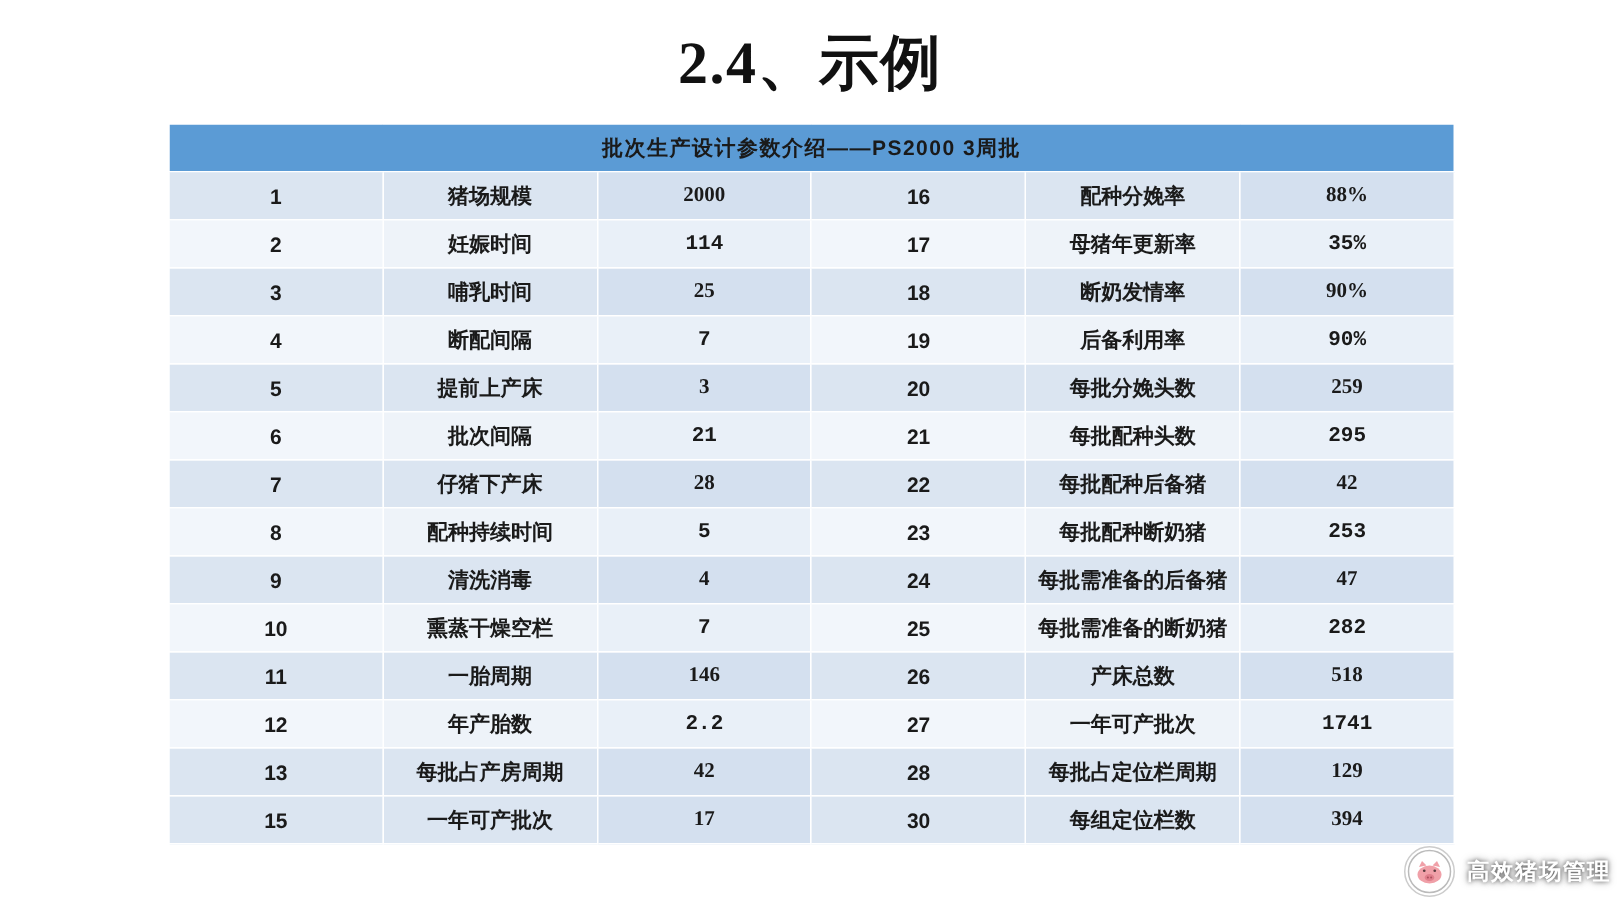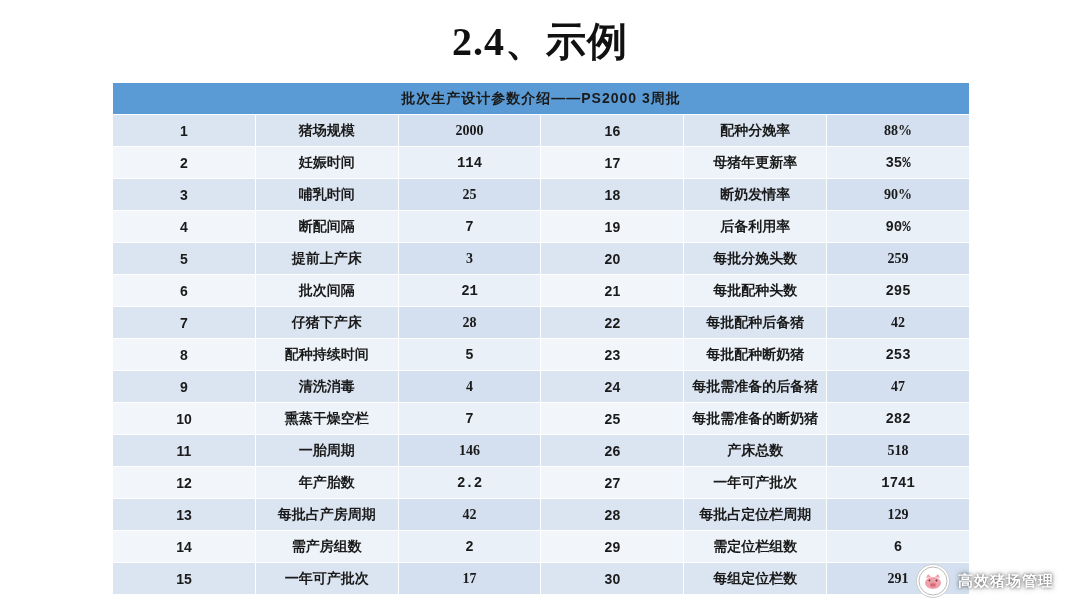--- a/index.html
+++ b/index.html
@@ -73,21 +73,21 @@
   tr.band-b td { background: #eef3f9; }
   tr.band-a td.name, tr.band-b td.name { }
   tr.band-a td.val { background: #d4e0ef; font-family: Liberation Serif, serif; }
   tr.band-b td.val { background: #e9f0f8; font-family: Liberation Mono, monospace; }
   tr.band-a td.idx { background: #dbe5f1; }
   tr.band-b td.idx { background: #f2f6fb; }
 
   
   #watermark {
     position: absolute;
-    right: 20px;
+    right: 0;
     bottom: 6px;
     display: flex;
     align-items: center;
     gap: 8px;
     background: rgba(255,255,255,0.0);
     padding: 4px 6px;
   }
   #wm-logo {
     width: 34px; height: 34px;
     border-radius: 50%;
@@ -218,35 +218,27 @@
             <td class="val">1741</td>
           </tr>
           <tr class="band-a">
             <td class="idx">13</td>
             <td class="name">每批占产房周期</td>
             <td class="val">42</td>
             <td class="idx">28</td>
             <td class="name">每批占定位栏周期</td>
             <td class="val">129</td>
           </tr>
-          <tr class="band-b">
-            <td class="idx">14</td>
-            <td class="name">需产房组数</td>
-            <td class="val">2</td>
-            <td class="idx">29</td>
-            <td class="name">需定位栏组数</td>
-            <td class="val">6</td>
-          </tr>
           <tr class="band-a">
             <td class="idx">15</td>
             <td class="name">一年可产批次</td>
             <td class="val">17</td>
             <td class="idx">30</td>
             <td class="name">每组定位栏数</td>
-            <td class="val">291</td>
+            <td class="val">394</td>
           </tr>
         </tbody>
     </table>
   </div>
 
   <div id="watermark">
     <div id="wm-logo">
       <svg width="30" height="30" viewBox="0 0 30 30" aria-hidden="true">
         <circle cx="15" cy="15" r="14" fill="#ffffff" stroke="#bbbbbb" stroke-width="1"></circle>
         <ellipse cx="15" cy="17" rx="8" ry="6" fill="#f0a0a8"></ellipse>

